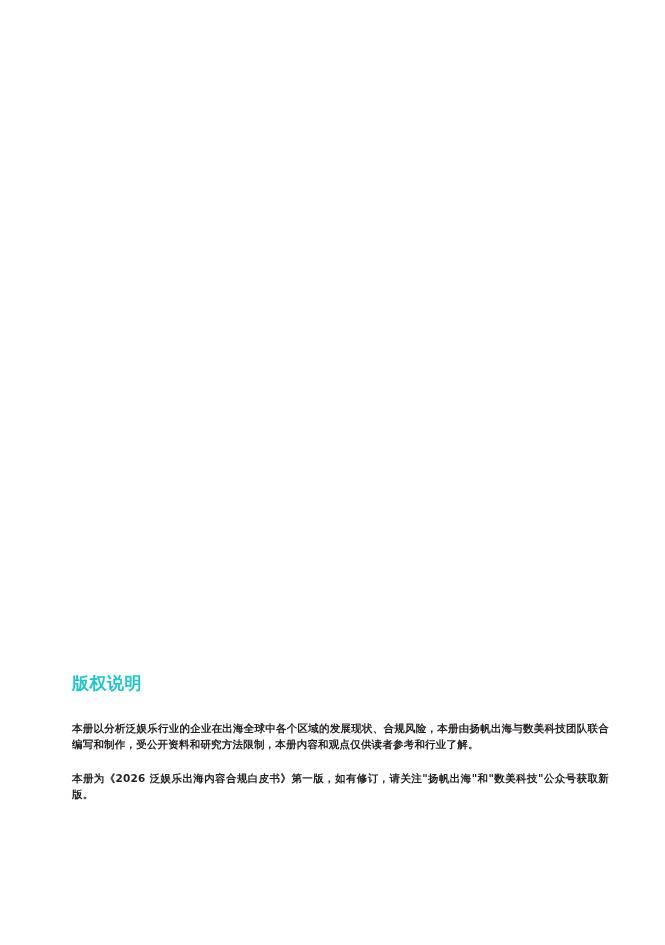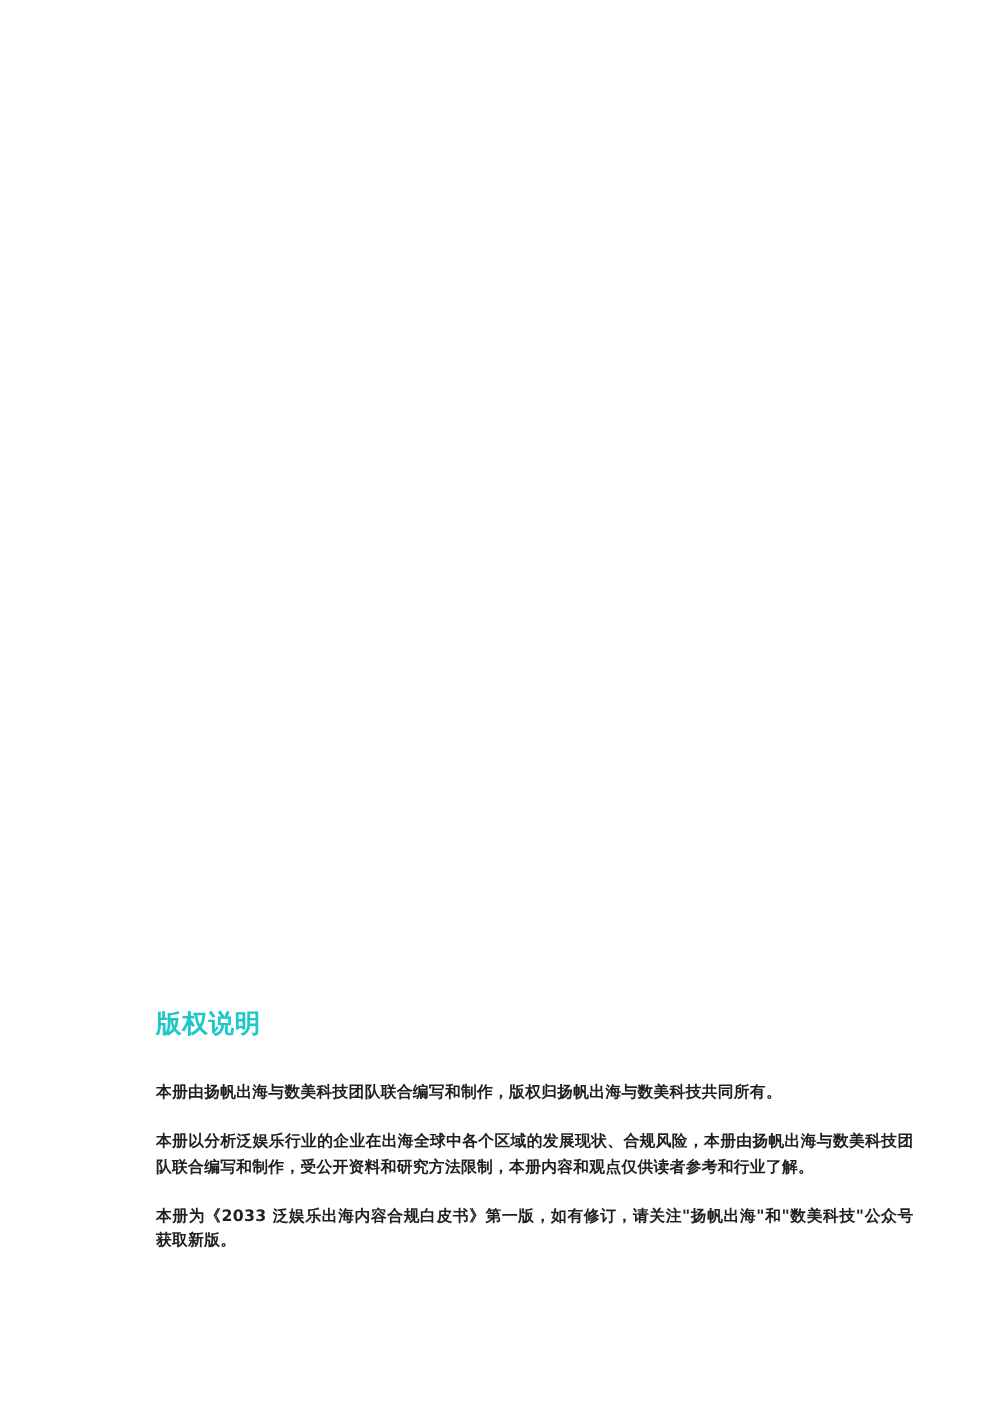--- a/index.html
+++ b/index.html
@@ -18,21 +18,20 @@
     width: 665px;
     height: 945px;
     background: #ffffff;
     box-sizing: border-box;
   }
   .content-block {
     position: absolute;
     left: 72px;
     right: 56px;
     top: 672px;
-    margin-left: 32px;
   }
   .section-title {
     font-size: 17px;
     font-weight: bold;
     color: #1ec8c8;
     letter-spacing: 0.5px;
     margin: 0 0 26px 0;
     line-height: 1.3;
   }
   .para {
@@ -47,17 +46,16 @@
   .para:last-child {
     margin-bottom: 0;
   }
 </style>
 </head>
 <body>
 
 <div class="page">
   <div class="content-block">
     <h1 class="section-title">版权说明</h1>
-    <p class="para">本册由扬帆出海与数美科技团队联合编写和制作，版权归扬帆出海与数美科技共同所有。</p>
     <p class="para">本册以分析泛娱乐行业的企业在出海全球中各个区域的发展现状、合规风险，本册由扬帆出海与数美科技团队联合编写和制作，受公开资料和研究方法限制，本册内容和观点仅供读者参考和行业了解。</p>
-    <p class="para">本册为《2033 泛娱乐出海内容合规白皮书》第一版，如有修订，请关注"扬帆出海"和"数美科技"公众号获取新版。</p>
+    <p class="para">本册为《2026 泛娱乐出海内容合规白皮书》第一版，如有修订，请关注"扬帆出海"和"数美科技"公众号获取新版。</p>
   </div>
 </div>
 
 </body></html>

